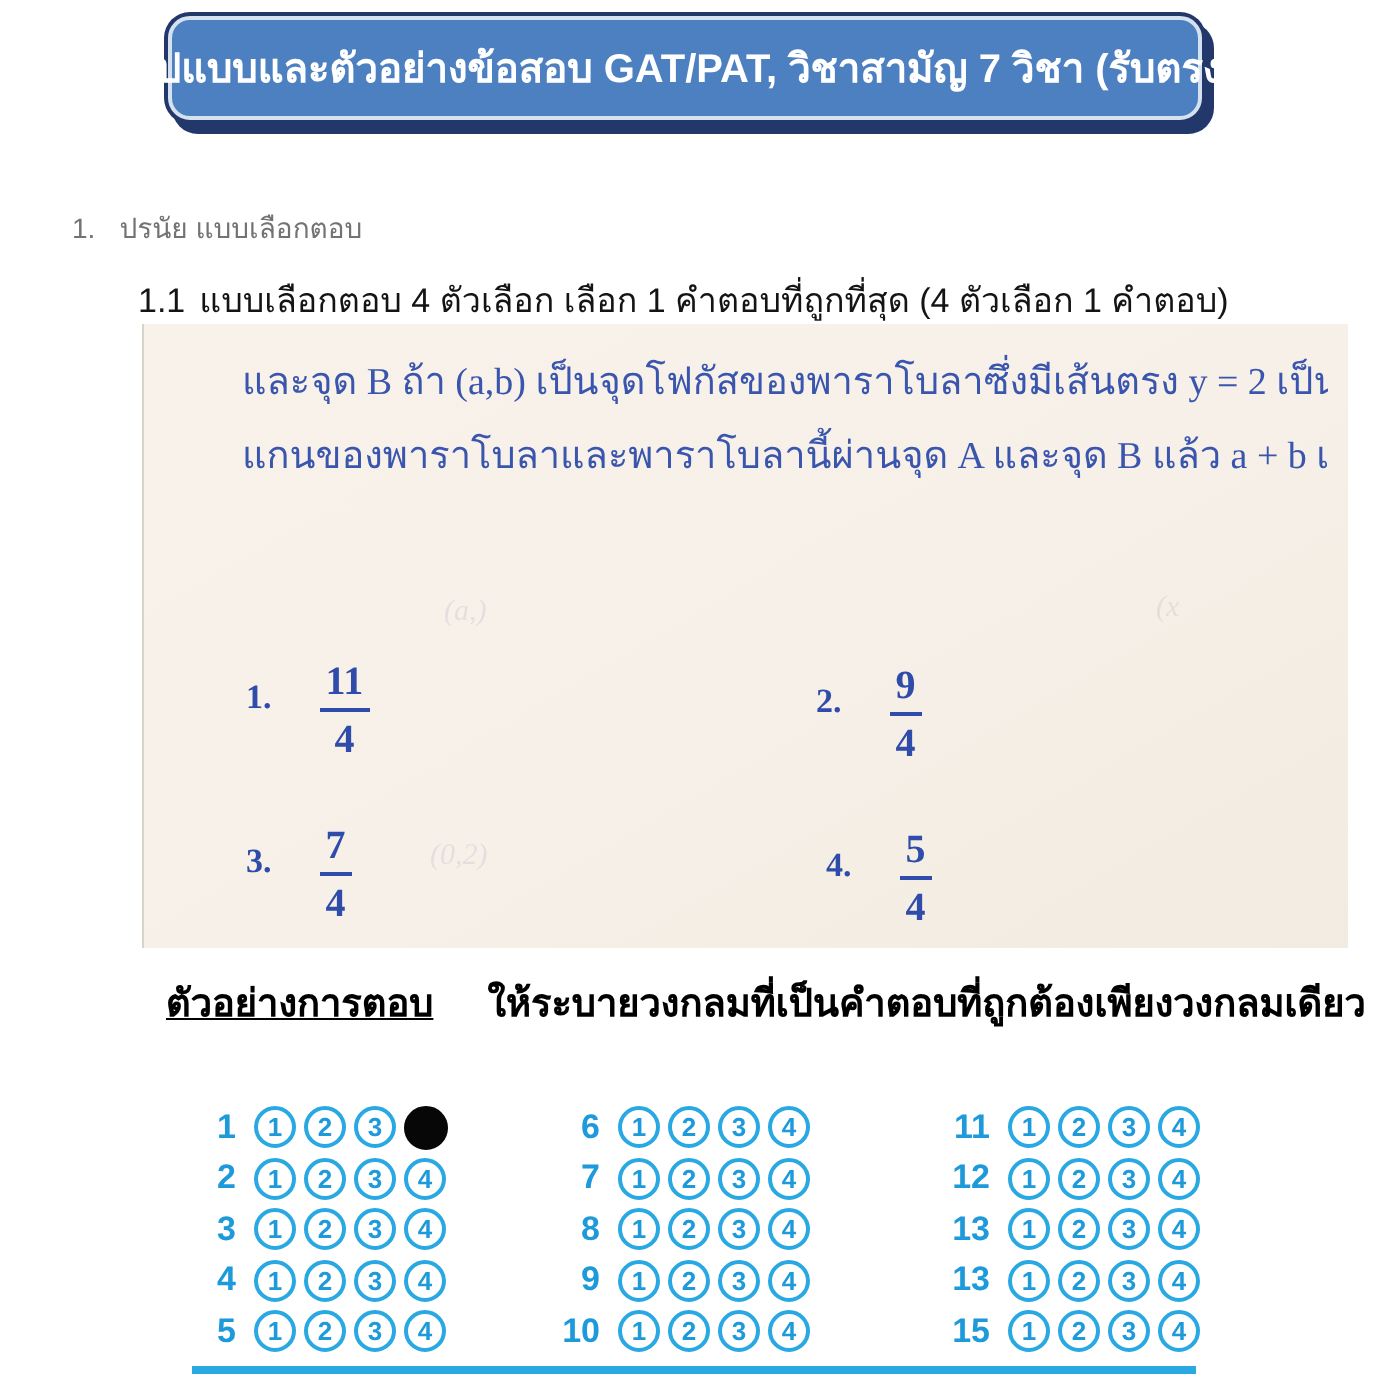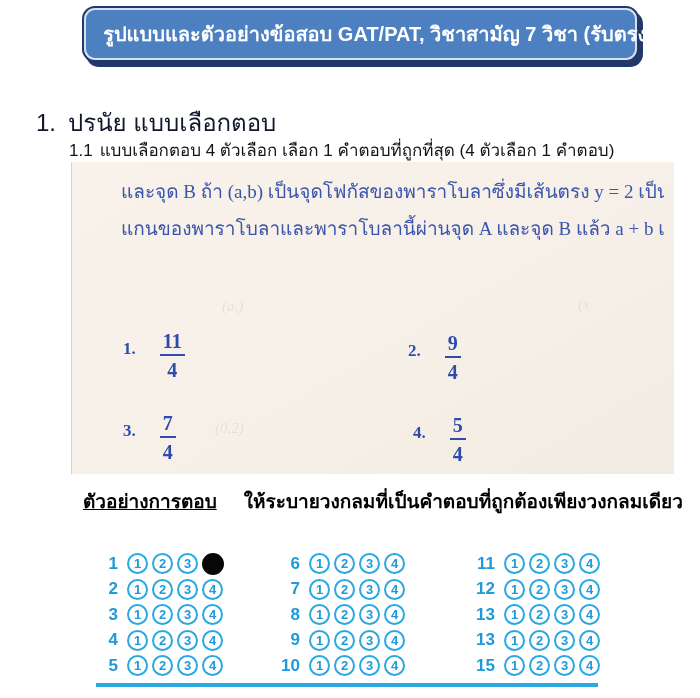--- a/index.html
+++ b/index.html
@@ -19,25 +19,25 @@
   }
 
   
   .banner{
     position:absolute;left:84px;top:8px;width:513px;height:48px;
     background:var(--banner-bg);
     border:2px solid #d6e1ef;
     border-radius:11px;
     box-shadow:0 0 0 2px var(--banner-edge), 4px 5px 0 2px var(--banner-edge);
     display:flex;align-items:center;justify-content:center;
-    color:#ffffff;font-size:20px;font-weight:bold;white-space:nowrap;padding-left:36px;
-  }
-
-  
-  .item1{position:absolute;left:36px;top:103px;font-size:24px;color:#0f172a;white-space:nowrap;text-align:right;}
+    color:#ffffff;font-size:20px;font-weight:bold;white-space:nowrap;
+  }
+
+  
+  .item1{position:absolute;left:36px;top:103px;font-size:14px;color:#737373;white-space:nowrap;text-align:right;}
   .item1 .no{margin-right:12px;}
   .item11{position:absolute;left:69px;top:136px;font-size:17px;color:#141414;white-space:nowrap;}
   .item11 .no{margin-right:7px;}
 
   
   .scan{
     position:absolute;left:72px;top:162px;width:602px;height:312px;
     background:linear-gradient(150deg,#f8f2ea 0%,var(--scan-bg) 55%,#f1ebe1 100%);
     box-shadow:-1px 0 0 #d8d4cc;
   }

